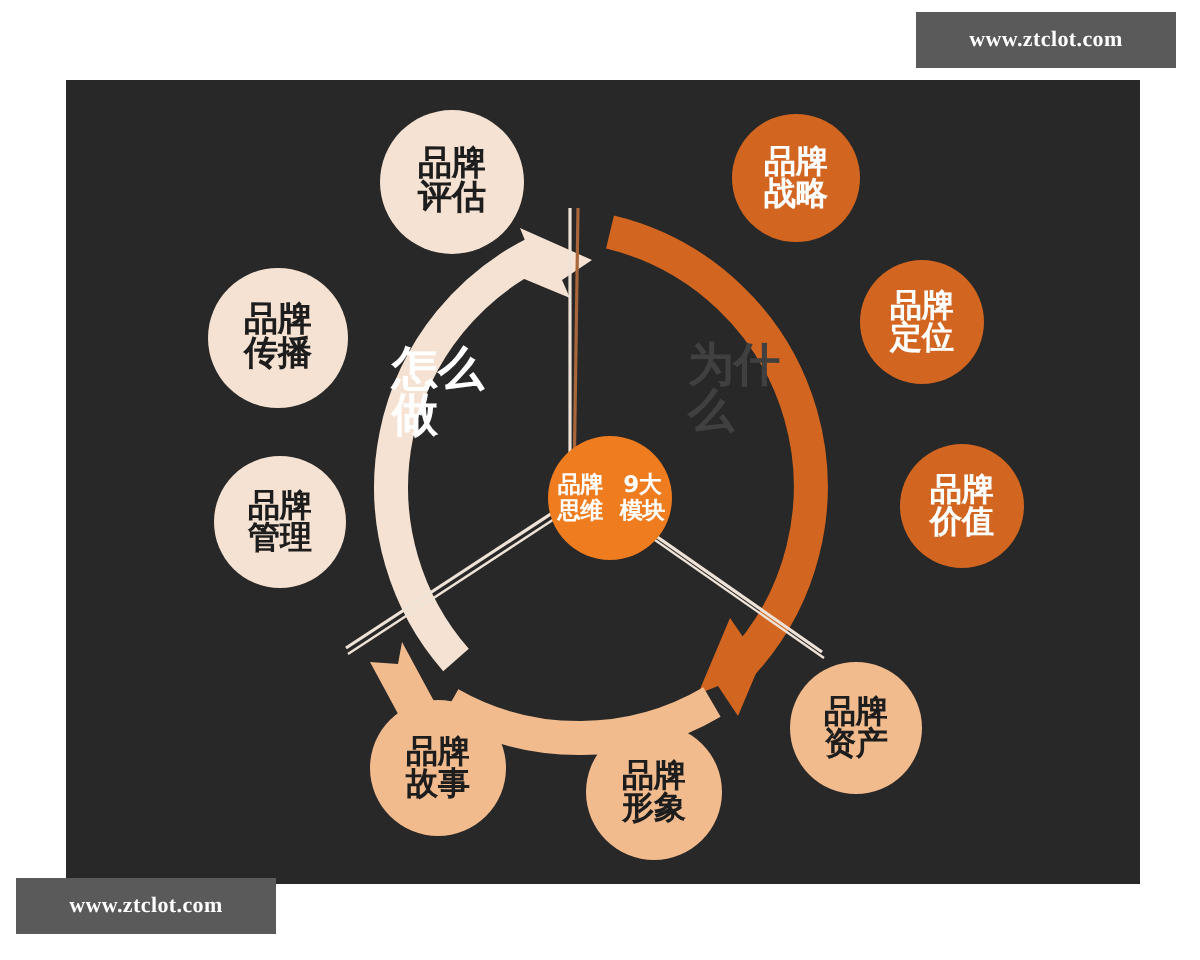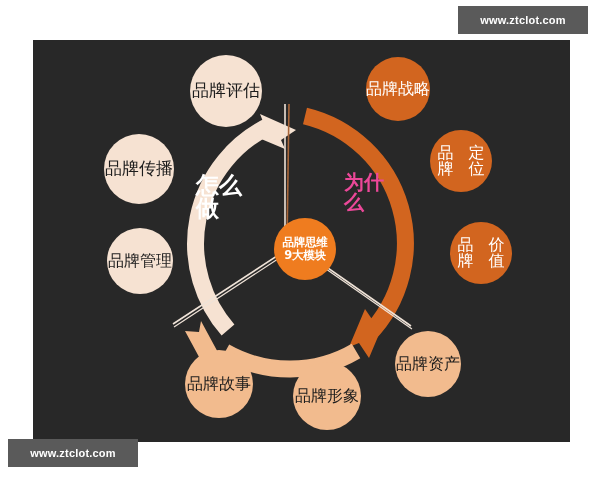--- a/index.html
+++ b/index.html
@@ -31,21 +31,21 @@
     width: 537px;
     height: 402px;
     background: #282828;
   }
 
   
   .watermark {
     position: absolute;
     background: #5a5a5a;
     color: #ffffff;
-    font-family: Liberation Sans, sans-serif;
+    font-family: Liberation Serif, serif;
     font-weight: bold;
     font-size: 11px;
     letter-spacing: 0.2px;
     display: flex;
     align-items: center;
     justify-content: center;
     z-index: 40;
   }
   .watermark.top {
     right: 12px;
@@ -68,48 +68,48 @@
     width: 537px;
     height: 402px;
     z-index: 10;
   }
 
   
   .bubble {
     position: absolute;
     border-radius: 50%;
     display: flex;
+    flex-direction: column;
+    align-items: center;
+    justify-content: center;
+    text-align: center;
+    line-height: 1.02;
+    font-weight: bold;
+    color: #1d1d1d;
+    font-family: "DejaVu Sans", "Liberation Sans", sans-serif;
+    z-index: 20;
+    box-sizing: border-box;
+  }
+  .bubble span { display: block; }
+
+  .bubble.pale   { background: #f6e2d2; }
+  .bubble.salmon { background: #f2bb8e; }
+  .bubble.orange { background: #d2651f; color: #ffffff; }
+
+  
+  .hub {
+    position: absolute;
+    border-radius: 50%;
+    background: #ef7c1f;
+    color: #ffffff;
+    display: flex;
     flex-direction: row;
     align-items: center;
     justify-content: center;
     text-align: center;
-    line-height: 1.02;
-    font-weight: normal;
-    color: #1d1d1d;
-    font-family: "DejaVu Sans", "Liberation Sans", sans-serif;
-    z-index: 20;
-    box-sizing: border-box;
-  }
-  .bubble span { display: block; }
-
-  .bubble.pale   { background: #f6e2d2; }
-  .bubble.salmon { background: #f2bb8e; }
-  .bubble.orange { background: #d2651f; color: #ffffff; }
-
-  
-  .hub {
-    position: absolute;
-    border-radius: 50%;
-    background: #ef7c1f;
-    color: #ffffff;
-    display: flex;
-    flex-direction: column;
-    align-items: center;
-    justify-content: center;
-    text-align: center;
     font-weight: bold;
     font-size: 11.5px;
     line-height: 1.15;
     letter-spacing: -0.3px;
     z-index: 30;
   }
 
   
   .sector-label {
     position: absolute;
@@ -120,22 +120,22 @@
     text-align: left;
   }
   .sector-label span { display: block; }
   .sector-label.how {
     color: #ffffff;
     font-size: 23px;
     left: 196px;
     top: 174px;
   }
   .sector-label.why {
-    color: #ec4899;
-    font-size: 20px;
+    color: #404040;
+    font-size: 23px;
     left: 344px;
     top: 172px;
   }
   .sector-label.what {
     color: #ffffff;
     font-size: 23px;
     left: 258px;
     top: 290px;
     white-space: nowrap;
   }

